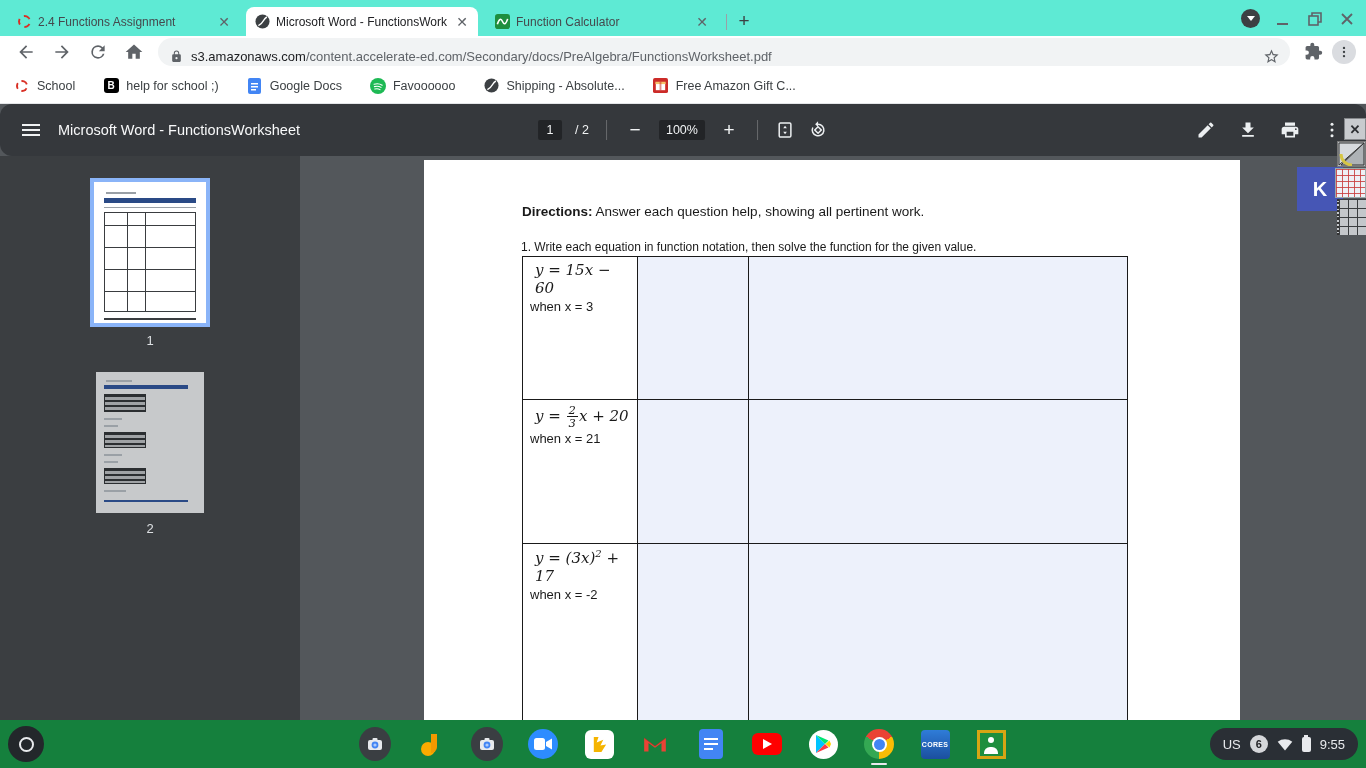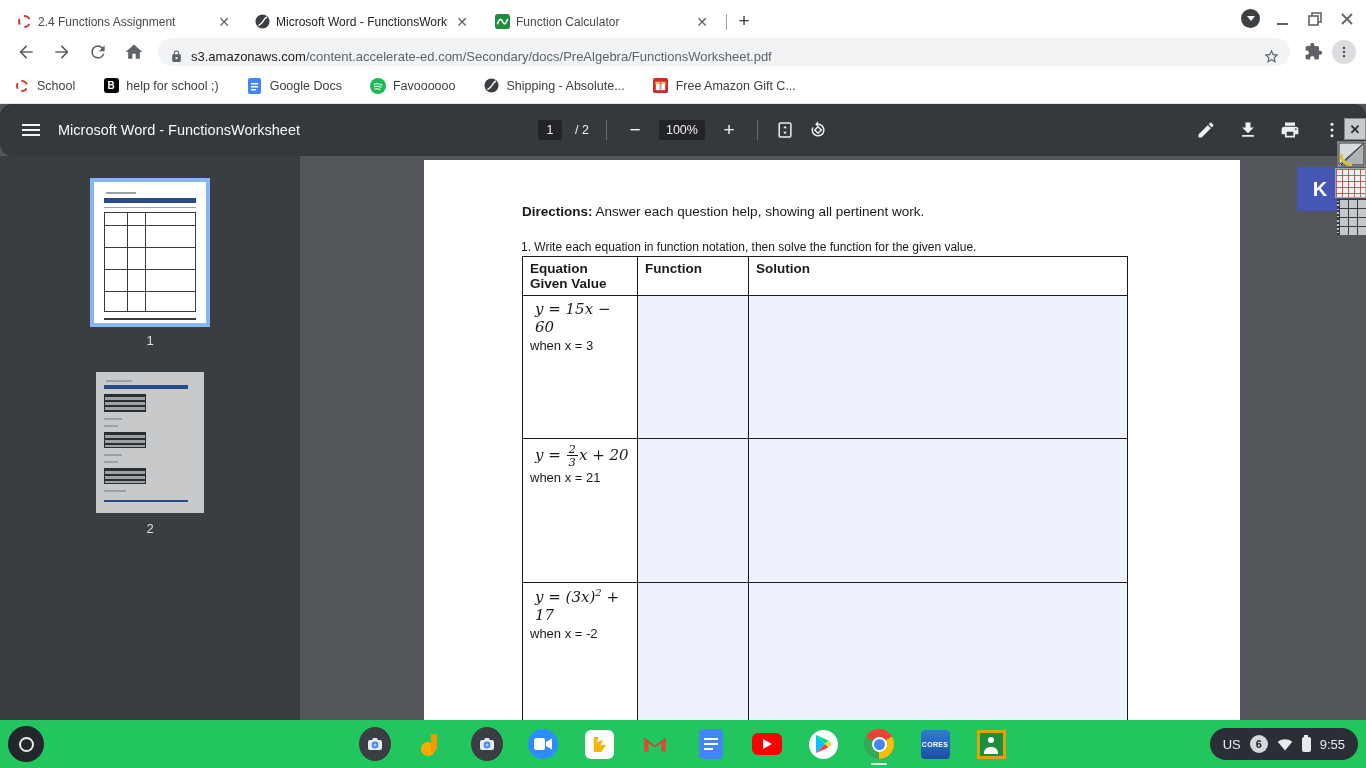--- a/index.html
+++ b/index.html
@@ -1,21 +1,21 @@
 <!DOCTYPE html>
 <html><head>
 <meta charset="utf-8">
 <style>
   * { margin:0; padding:0; box-sizing:border-box; }
   html,body { width:1366px; height:768px; overflow:hidden; background:#000; }
   body { font-family:"Liberation Sans", sans-serif; }
   #screen { position:relative; width:1366px; height:768px; background:#53575B; overflow:hidden; }
 
   
-  .tabstrip { position:absolute; top:0; left:0; right:0; height:36px; background:#ffffff; }
+  .tabstrip { position:absolute; top:0; left:0; right:0; height:36px; background:#5eead4; }
   .tab { position:absolute; top:7px; height:29px; width:232px; display:flex; align-items:center; padding:0 8px; }
   .tab.active { background:#fff; border-radius:8px 8px 0 0; }
   .tab-title { flex:1; font-size:12px; color:#45494D; white-space:nowrap; overflow:hidden; margin:0 6px; }
   .tab-close { width:16px; height:16px; display:flex; align-items:center; justify-content:center; color:#5F6368; font-size:14px; line-height:1; border-radius:50%; cursor:pointer; }
   .fav16 { width:16px; height:16px; flex:0 0 16px; display:flex; align-items:center; justify-content:center; }
   .dashed-red { width:13px; height:13px; border:2px dashed #D93025; border-radius:50%; }
   .tabsep { position:absolute; top:14px; width:1px; height:16px; background:#9AA0A6; }
   .newtab { position:absolute; left:733px; top:10px; width:22px; height:22px; color:#3C4043; font-size:19px; display:flex; align-items:center; justify-content:center; border-radius:50%; cursor:pointer; }
   .winctl { position:absolute; top:9px; display:flex; align-items:center; }
   .caret-circle { width:19px; height:19px; border-radius:50%; background:#3C4043; display:flex; align-items:center; justify-content:center; }
@@ -91,21 +91,21 @@
   .ov-grid-red { left:1335px; top:168px; width:31px; height:30px; border:1px solid #9aa;
      background-color:#EEF1F6;
      background-image:repeating-linear-gradient(to right, rgba(201,62,62,.85) 0 1px, transparent 1px 6px),
                       repeating-linear-gradient(to bottom, rgba(201,62,62,.85) 0 1px, transparent 1px 6px); }
   .ov-grid-dark { left:1337px; top:199px; width:29px; height:36px; border-left:2px dotted #333;
      background-color:#C4C7CB;
      background-image:repeating-linear-gradient(to right, #3a3d40 0 1px, transparent 1px 9px),
                       repeating-linear-gradient(to bottom, #3a3d40 0 1px, transparent 1px 9px); }
 
   
-  .shelf { position:absolute; left:0; right:0; bottom:0; height:48px; background:#22c55e; }
+  .shelf { position:absolute; left:0; right:0; bottom:0; height:48px; background:#15803d; }
   .launcher { position:absolute; left:8px; top:6px; width:36px; height:36px; border-radius:50%; background:#23272B; display:flex; align-items:center; justify-content:center; cursor:pointer; }
   .launcher-ring { width:15px; height:15px; border:2px solid #E8EAED; border-radius:50%; }
   .shelf-ic { position:absolute; top:8px; width:32px; height:32px; display:flex; align-items:center; justify-content:center; cursor:pointer; }
   .cam-circle { width:34px; height:34px; border-radius:50%; background:#3A3E42; display:flex; align-items:center; justify-content:center; }
   .zoom-circle { width:30px; height:30px; border-radius:50%; background:#2D8CFF; display:flex; align-items:center; justify-content:center; }
   .white-sq { width:29px; height:29px; border-radius:6px; background:#fff; display:flex; align-items:center; justify-content:center; }
   .docs-sq { width:24px; height:30px; border-radius:4px; background:#4285F4; position:relative; }
   .docs-sq i { position:absolute; left:5px; right:5px; height:2px; background:#fff; }
   .yt-sq { width:30px; height:22px; border-radius:6px; background:#F00; display:flex; align-items:center; justify-content:center; }
   .yt-tri { width:0; height:0; border-left:9px solid #fff; border-top:5.5px solid transparent; border-bottom:5.5px solid transparent; }
@@ -349,28 +349,20 @@
         <div class="directions"><b>Directions:</b><span> Answer each question help, showing all pertinent work.</span></div>
         <div class="question">1. Write each equation in function notation, then solve the function for the given value.</div>
 
         <table class="doc-table">
           <colgroup>
               <col style="width:115px;">
               <col style="width:111px;">
               <col style="width:379px;">
             </colgroup>
           <tbody>
-              <tr style="height:36px;">
-            <th>
-                  <div>Equation</div>
-                  <div>Given Value</div>
-                </th>
-            <th>Function</th>
-            <th>Solution</th>
-          </tr>
           <tr style="height:143px;">
             <td>
               <div class="math">y = 15x − 60</div>
               <div class="when">when x = 3</div>
             </td>
             <td class="cell-tint"></td>
             <td class="cell-tint"></td>
           </tr>
           <tr style="height:144px;">
             <td>

